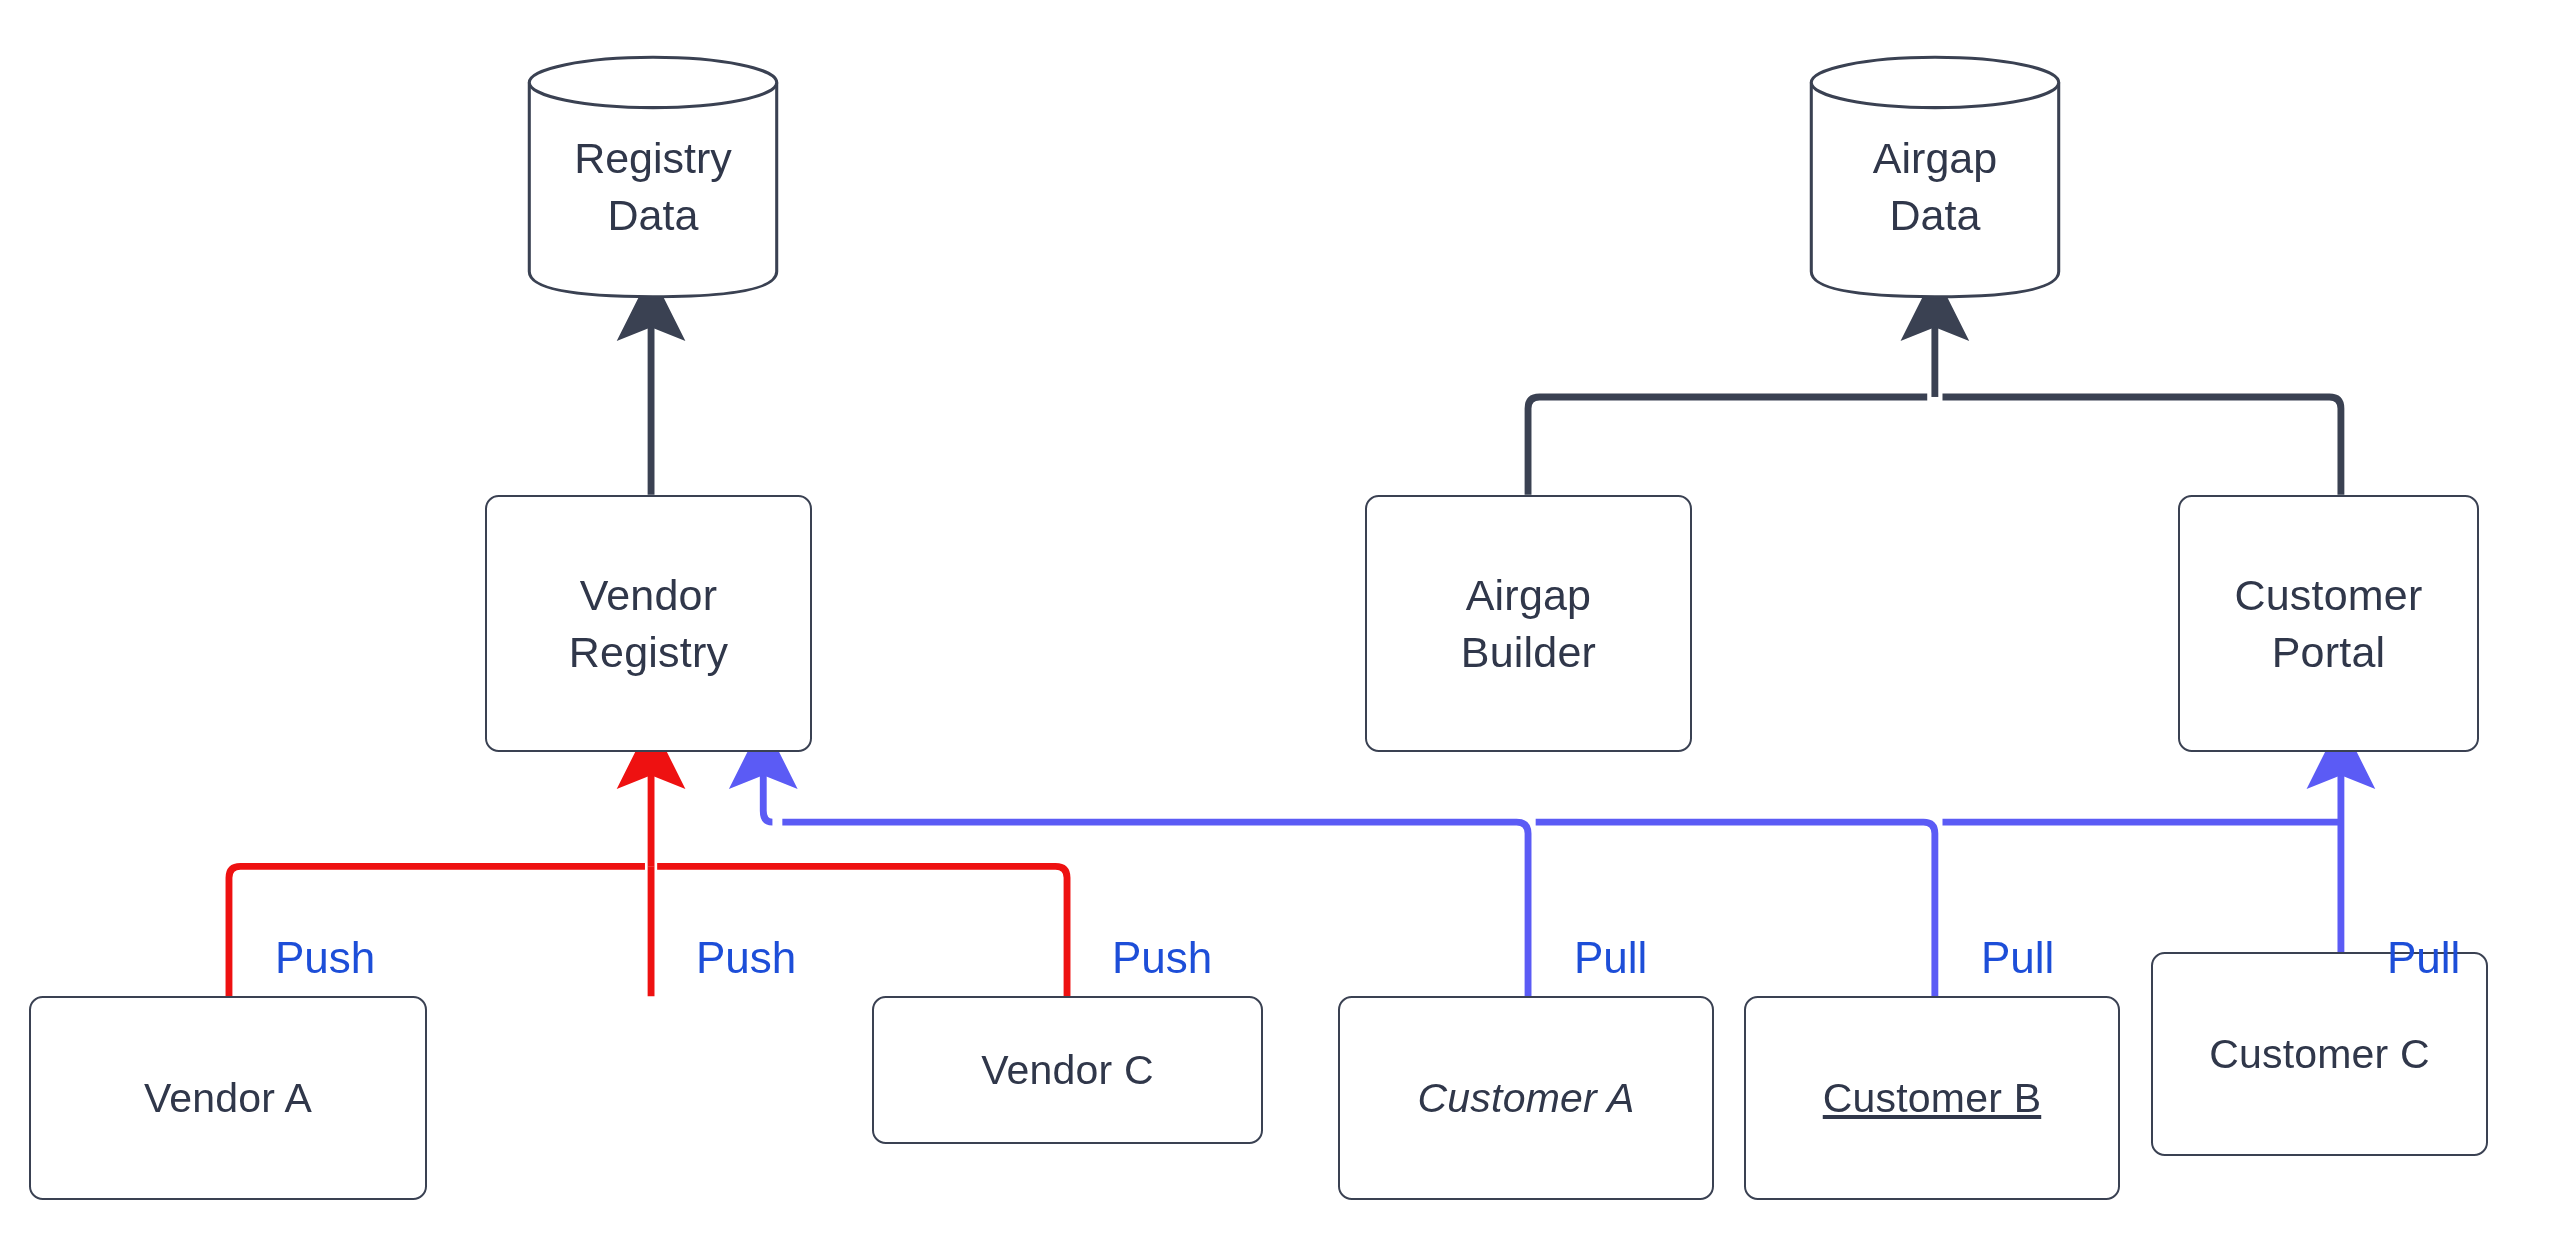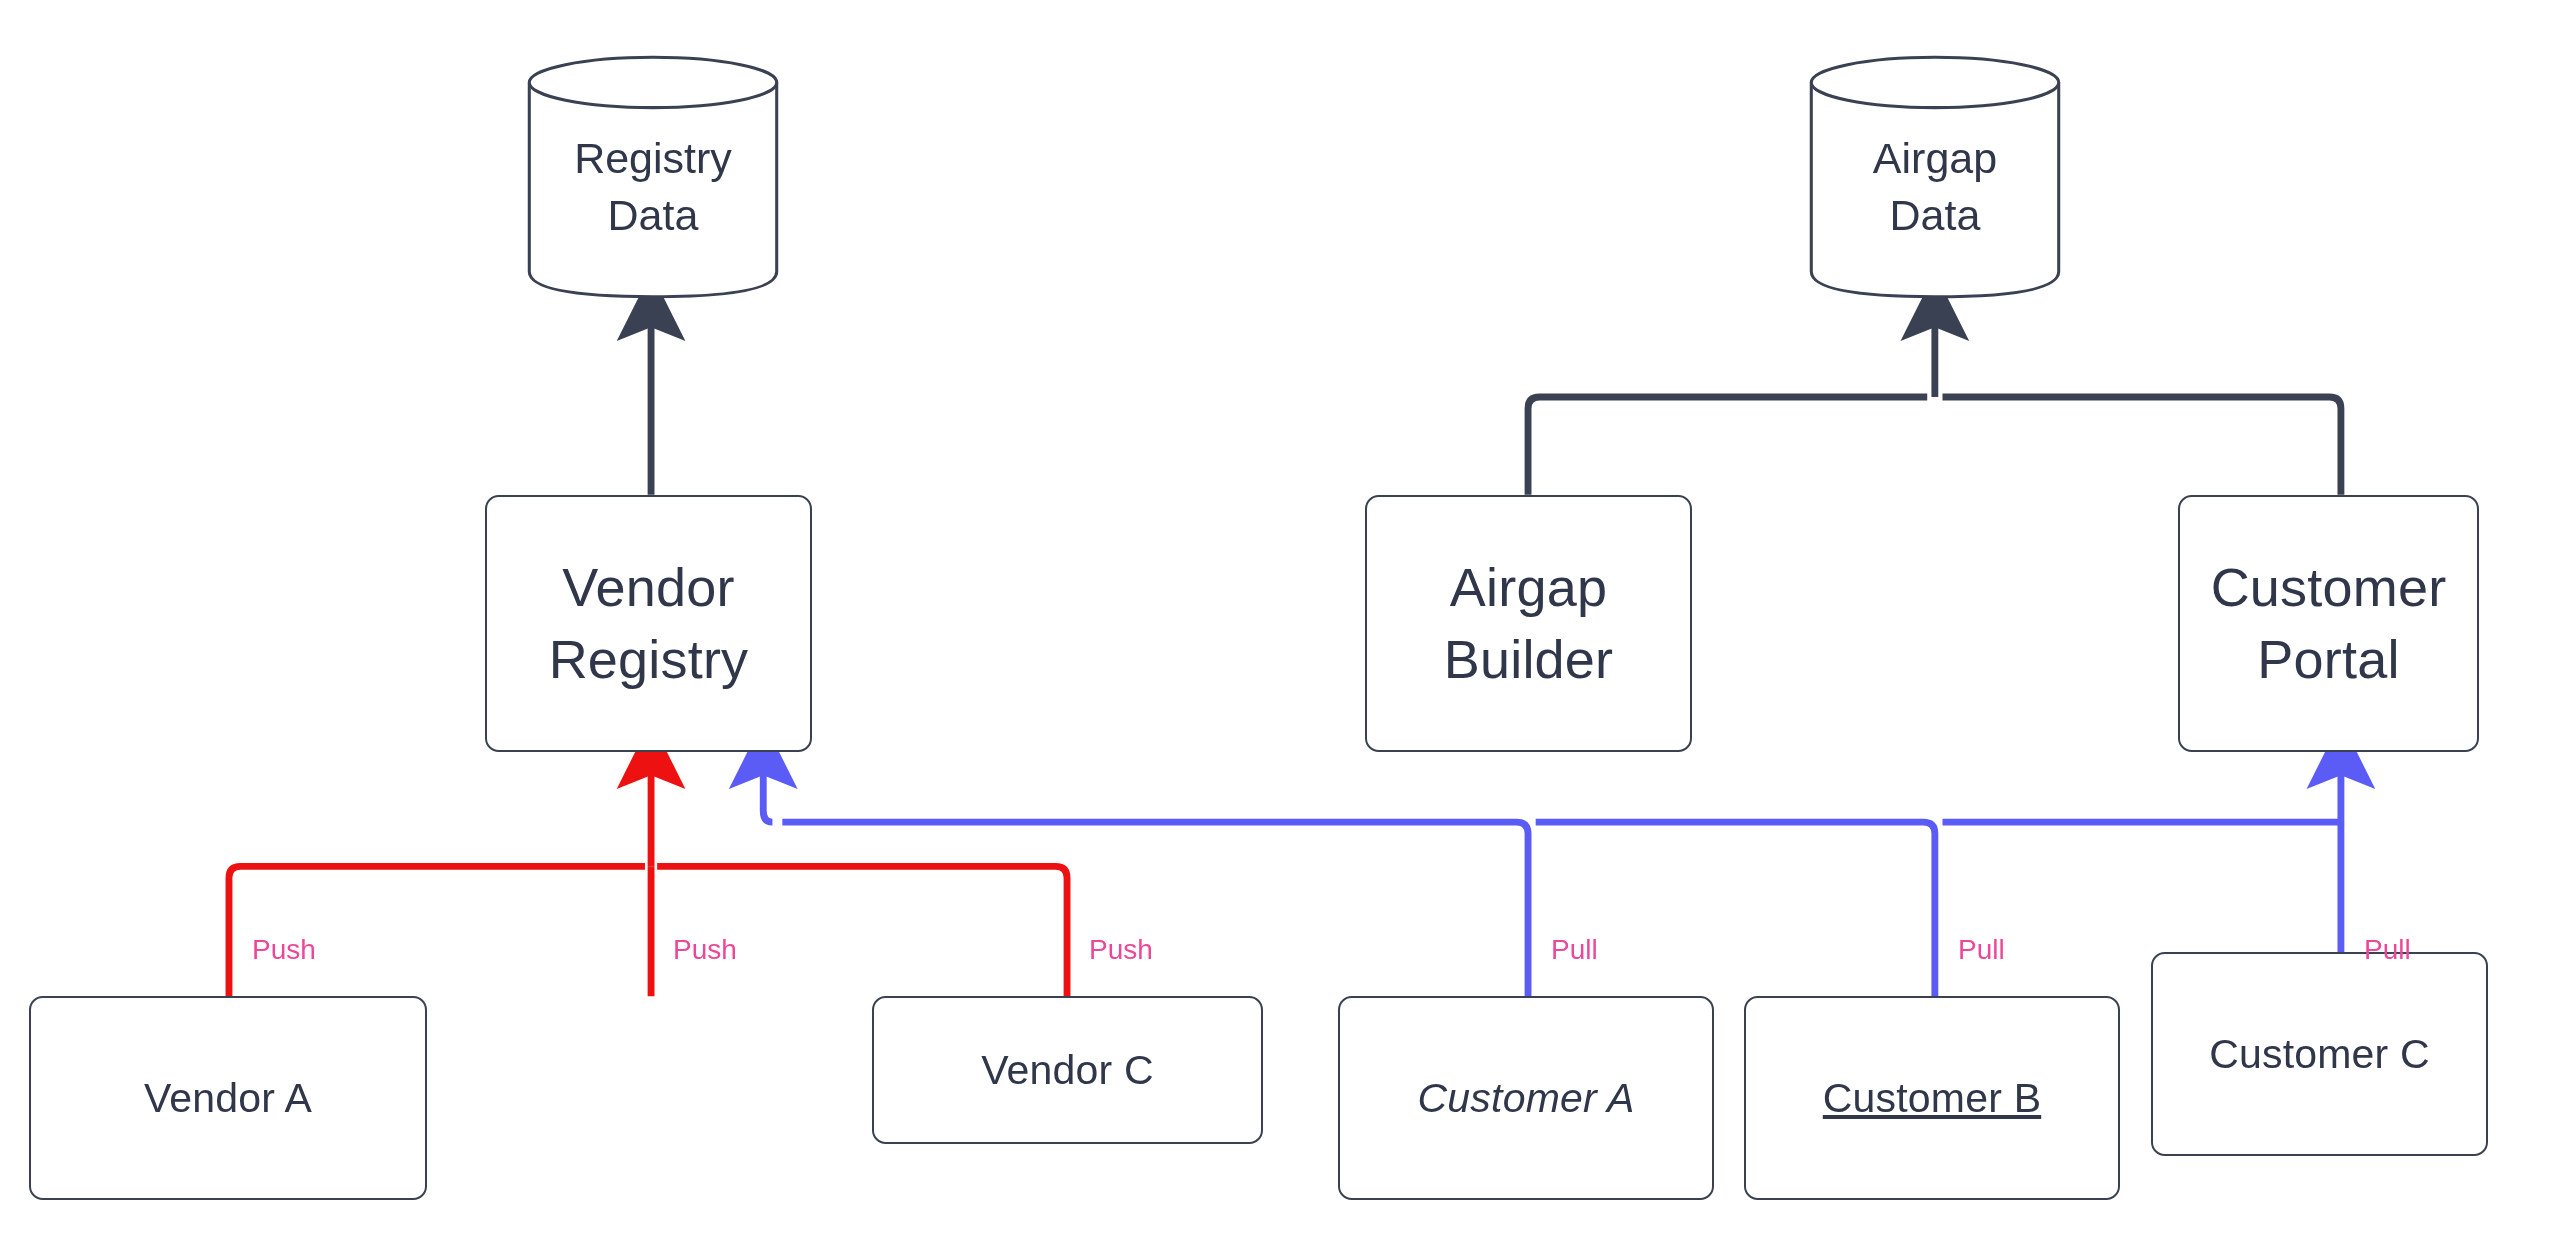--- a/index.html
+++ b/index.html
@@ -12,36 +12,37 @@
   #wires{position:absolute;left:0;top:0;width:2576px;height:1258px;}
 
   .node{
     position:absolute;box-sizing:border-box;
     display:flex;align-items:center;justify-content:center;
     text-align:center;color:#30374a;background:#ffffff;
     border:2.3px solid #3a4152;border-radius:13.7px;
     font-size:43px;line-height:1.32;letter-spacing:0.2px;
     white-space:pre-line;
   }
-  .node.proc{font-size:54px;}
+  .node.proc{font-size:43px;}
   .node.leaf{font-size:41px;}
 
   .store{
     position:absolute;
     display:flex;align-items:center;justify-content:center;
     text-align:center;color:#30374a;
     font-size:43px;line-height:1.32;white-space:pre-line;
   }
   .store .cyl{position:absolute;left:0;top:0;width:100%;height:100%;}
   .store .lbl{position:relative;z-index:2;padding-top:20px;}
 
   .edgelabel{
-    position:absolute;color:#ec4899;font-size:28px;
+    position:absolute;color:#1d4ed8;font-size:44px;
     white-space:nowrap;line-height:1;z-index:3;
     background:transparent;
+    margin-left:23px;
   }
 </style>
 </head>
 <body>
 
 <div id="stage">
 
   <svg id="wires" viewBox="0 0 3375 1648">
     <defs>
       <marker id="arrD" markerWidth="14" markerHeight="14" refX="6.2" refY="6" orient="auto" markerUnits="strokeWidth">

